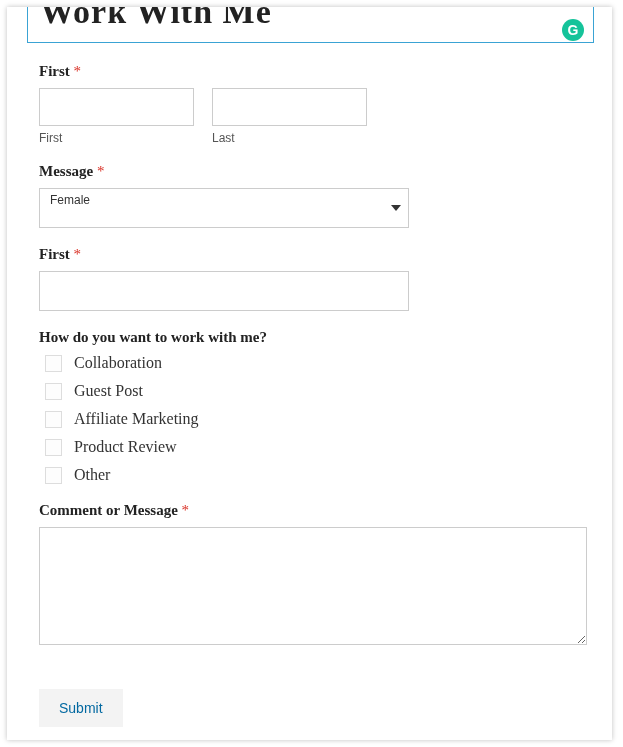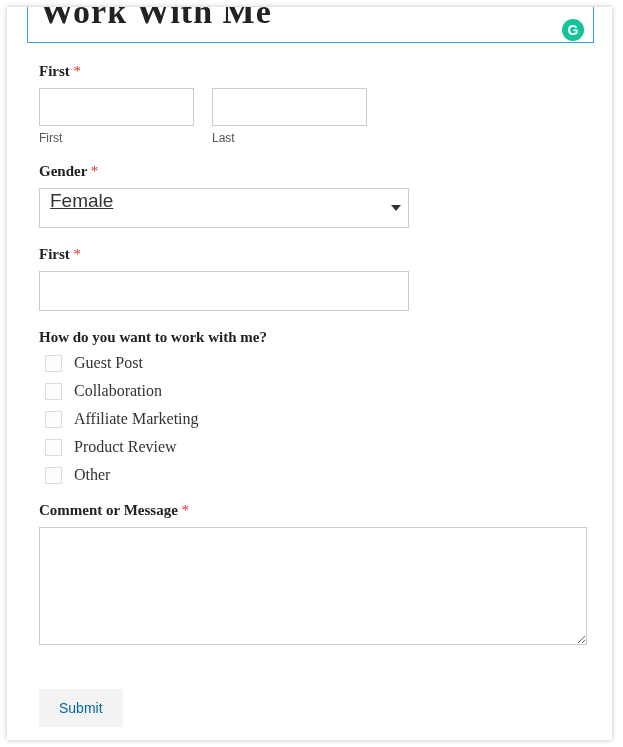--- a/index.html
+++ b/index.html
@@ -100,27 +100,26 @@
     }
     .select-wrap {
       position: relative;
       width: 370px;
     }
     .select-input {
       width: 100%;
       height: 40px;
       border: 1px solid #ccc;
       padding: 0 28px 16px 10px;
-      font-size: 19px;
+      font-size: 12px;
       font-family: Arial, sans-serif;
       appearance: none;
       -webkit-appearance: none;
       background: #fff;
       color: #333;
-      text-decoration: underline;
     }
     .select-arrow {
       position: absolute;
       right: 8px;
       top: 50%;
       transform: translateY(-50%);
       pointer-events: none;
       width: 0;
       height: 0;
       border-left: 5px solid transparent;
@@ -205,21 +204,21 @@
         </div>
         <div class="name-col">
           <input type="text" class="text-input" style="">
           <span class="sublabel">Last</span>
         </div>
       </div>
     </div>
 
     <div class="field-group">
       <label class="field-label">
-        <span>Gender</span>
+        <span>Message</span>
         <span class="required">*</span>
       </label>
       <div class="select-wrap">
         <select class="select-input">
           <option>Female</option>
         </select>
         <div class="select-arrow"></div>
       </div>
     </div>
 
@@ -229,25 +228,25 @@
         <span class="required">*</span>
       </label>
       <input type="text" class="email-input" style="">
     </div>
 
     <div class="field-group">
       <label class="field-label">How do you want to work with me?</label>
       <div class="checkbox-list">
         <div class="checkbox-row">
           <input type="checkbox" class="checkbox-box" style="">
+          <span class="checkbox-label">Collaboration</span>
+        </div>
+        <div class="checkbox-row">
+          <input type="checkbox" class="checkbox-box" style="">
           <span class="checkbox-label">Guest Post</span>
-        </div>
-        <div class="checkbox-row">
-          <input type="checkbox" class="checkbox-box" style="">
-          <span class="checkbox-label">Collaboration</span>
         </div>
         <div class="checkbox-row">
           <input type="checkbox" class="checkbox-box" style="">
           <span class="checkbox-label">Affiliate Marketing</span>
         </div>
         <div class="checkbox-row">
           <input type="checkbox" class="checkbox-box" style="">
           <span class="checkbox-label">Product Review</span>
         </div>
         <div class="checkbox-row">

